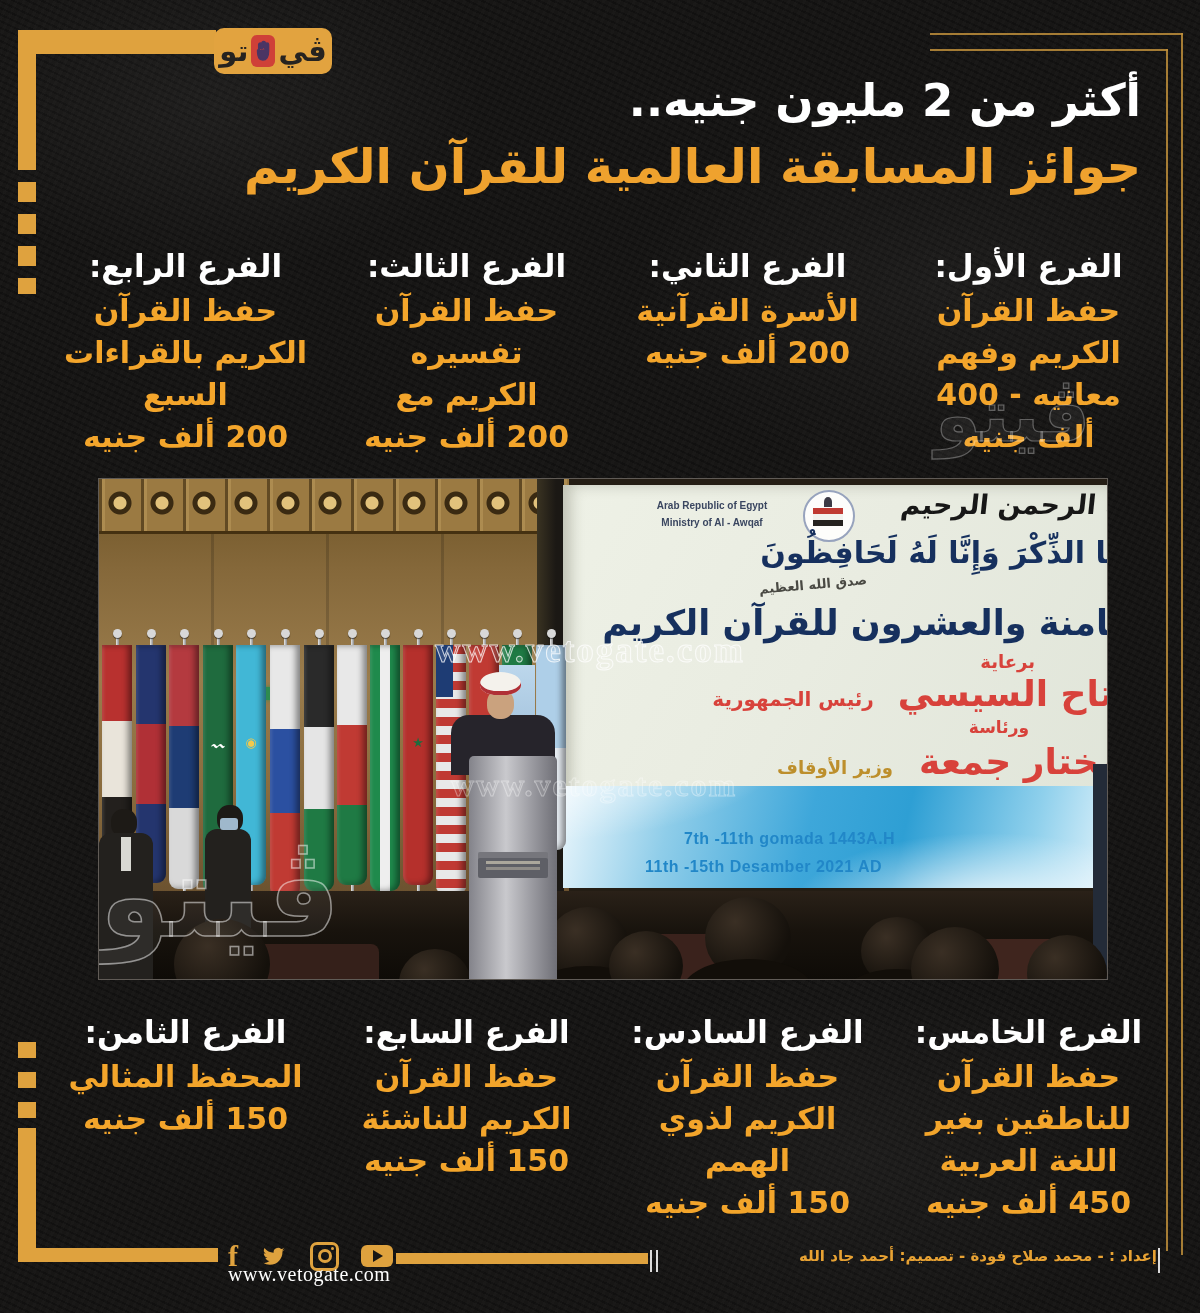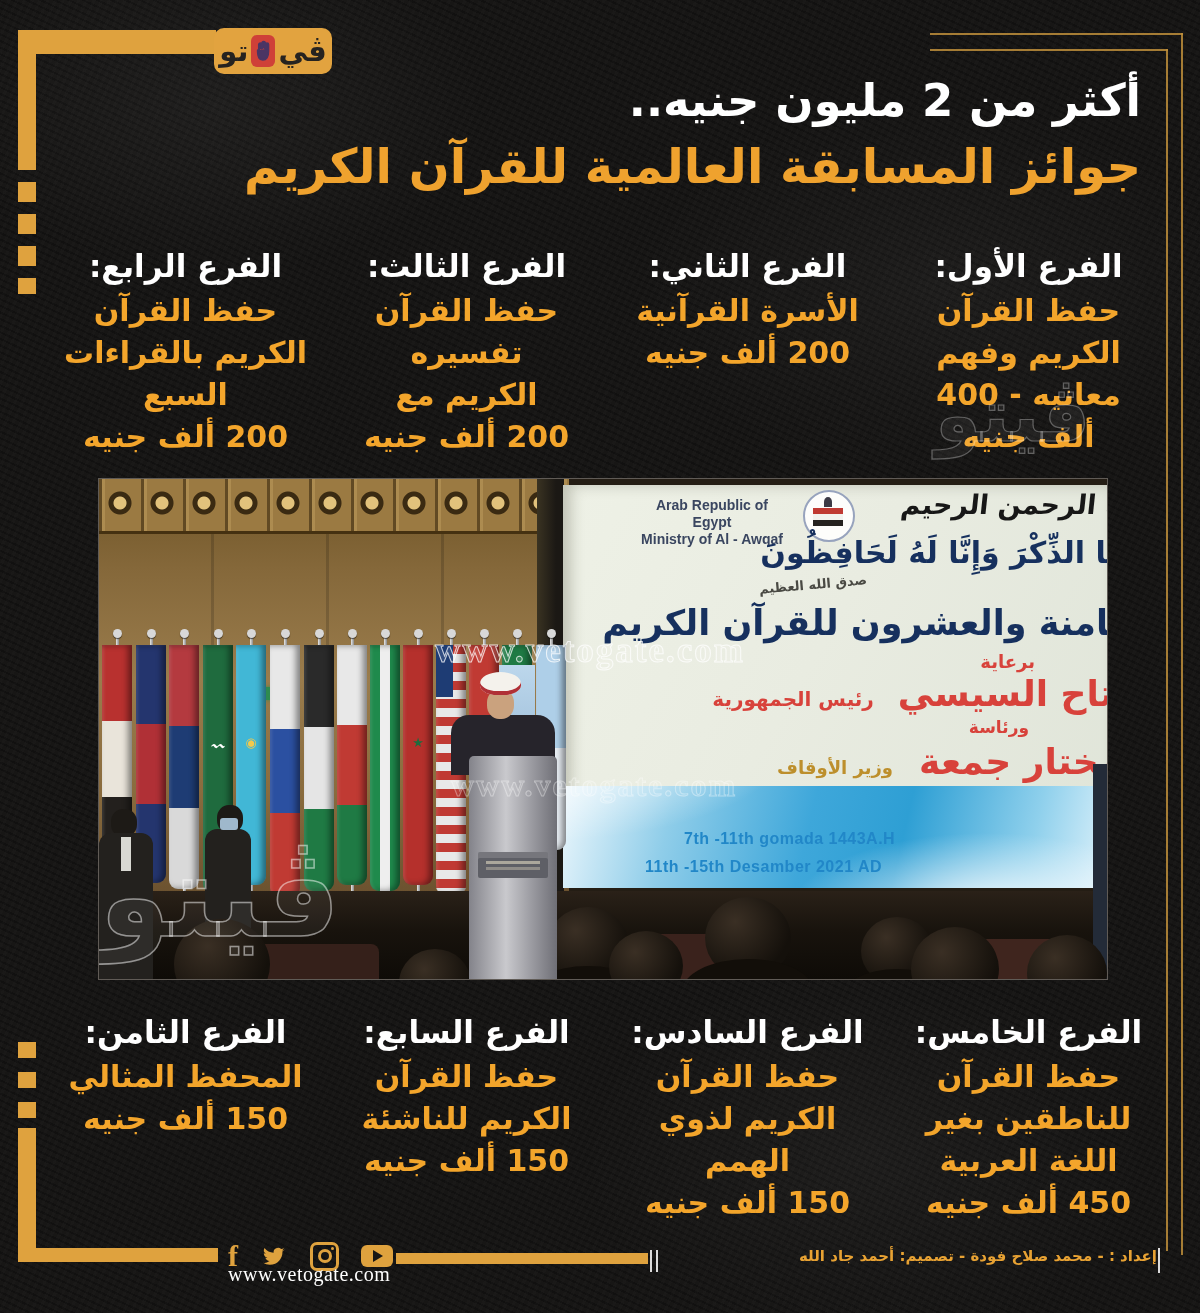--- a/index.html
+++ b/index.html
@@ -81,21 +81,21 @@
   .man-head{position:absolute;width:26px;height:28px;border-radius:45%;background:#1d1a16;}
   .man-body{position:absolute;top:24px;width:54px;height:150px;background:#23211e;border-radius:12px 12px 0 0;}
   .man-shirt{position:absolute;top:28px;left:22px;width:10px;height:34px;background:#d8d8d2;}
   .man-mask{position:absolute;width:18px;height:12px;background:#9fb8cc;border-radius:3px;z-index:2;}
 
   
   .screen{position:absolute;left:464px;top:6px;width:544px;height:403px;overflow:hidden;
     background:linear-gradient(120deg,#eef1e6 0%,#e9ece1 45%,#dfe4d8 100%);
     box-shadow:inset 8px 0 14px rgba(60,60,40,.25);}
   .s-ministry{position:absolute;left:74px;top:12px;width:150px;text-align:center;
-    font-family:"Liberation Sans",sans-serif;font-size:14px;font-weight:700;color:#3a4660;line-height:17px;}
+    font-family:"Liberation Sans",sans-serif;font-size:10px;font-weight:700;color:#3a4660;line-height:17px;}
   .s-logo{position:absolute;left:240px;top:5px;width:48px;height:48px;border-radius:50%;background:#fdfdfb;border:2px solid #97a3bd;}
   .s-logo-flag{position:absolute;left:8px;top:16px;width:30px;height:18px;
     background:linear-gradient(180deg,#c03a33 0 33%,#f2f2ee 33% 66%,#25221f 66% 100%);}
   .s-logo-dome{position:absolute;left:19px;top:5px;width:8px;height:10px;background:#3c3a45;border-radius:50% 50% 0 0;}
   .s-bismillah{position:absolute;left:338px;top:4px;white-space:nowrap;direction:rtl;
     font-size:27px;font-weight:800;color:#171717;transform:skewX(-6deg);}
   .s-verse{position:absolute;right:-10px;top:50px;white-space:nowrap;direction:rtl;
     font-size:30px;font-weight:800;color:#16305e;}
   .s-sadaqa{position:absolute;left:196px;top:92px;font-size:13px;font-weight:700;color:#4a4a44;direction:rtl;transform:rotate(-5deg);}
   .s-session{position:absolute;right:-14px;top:118px;white-space:nowrap;direction:rtl;

